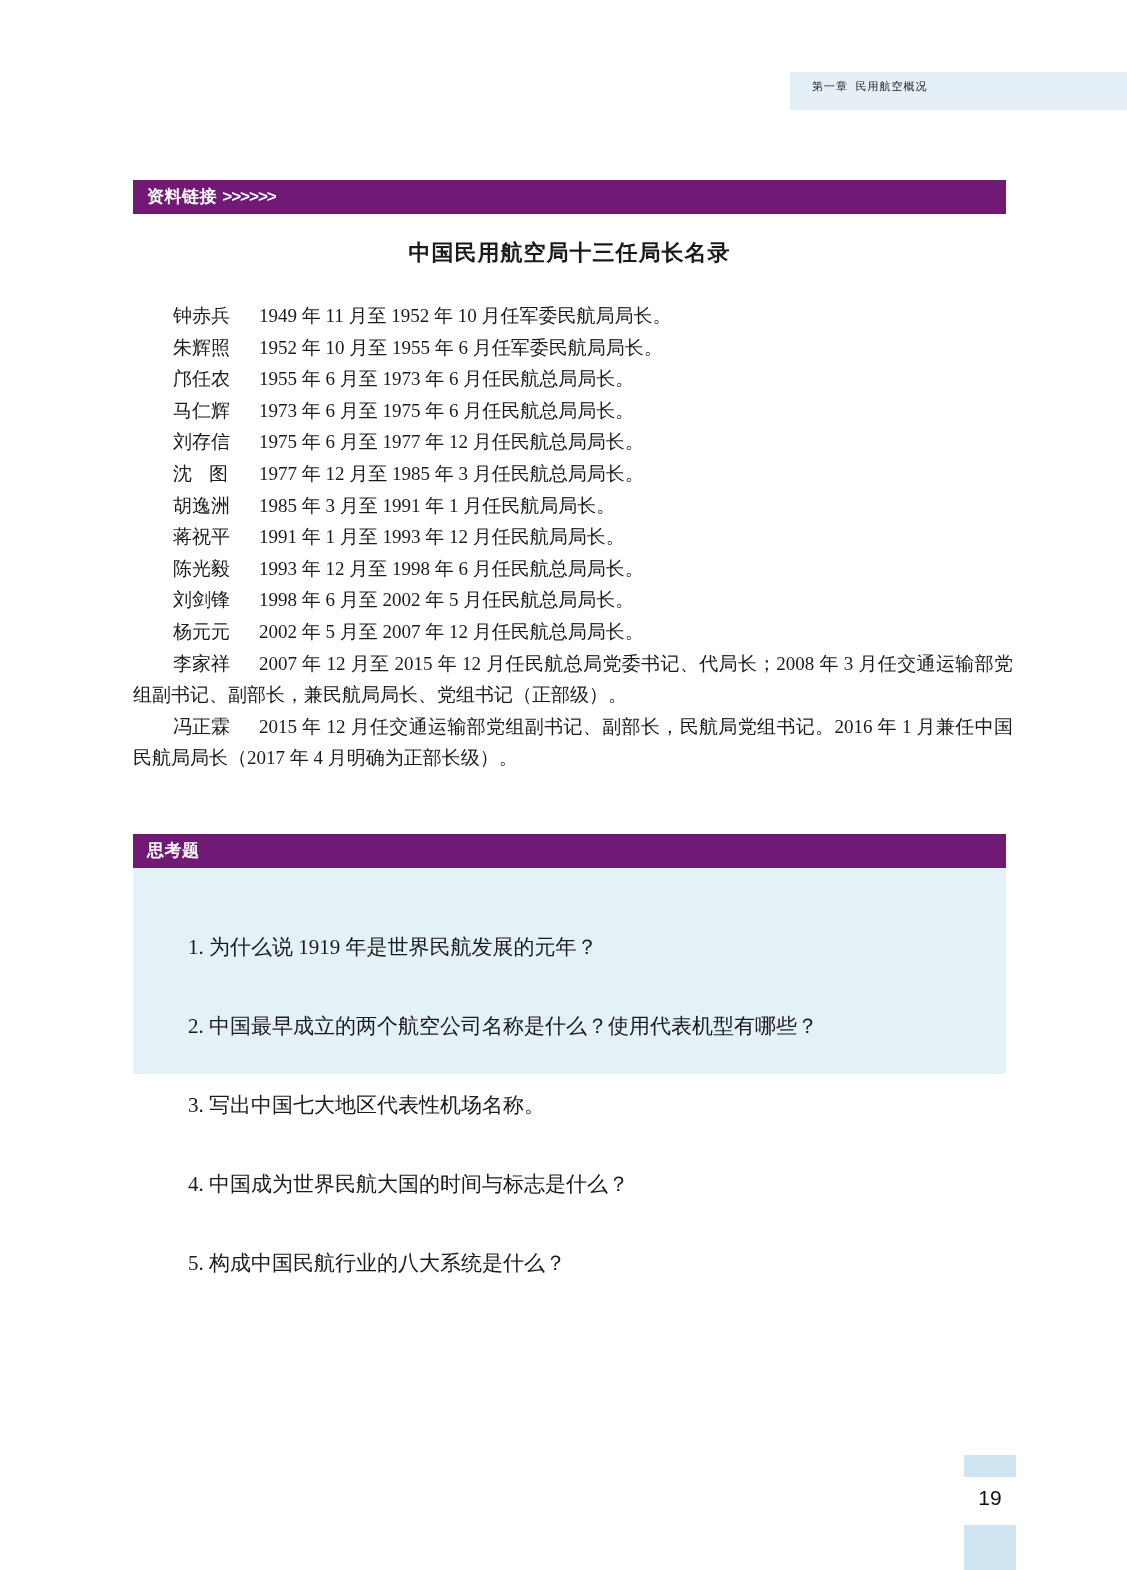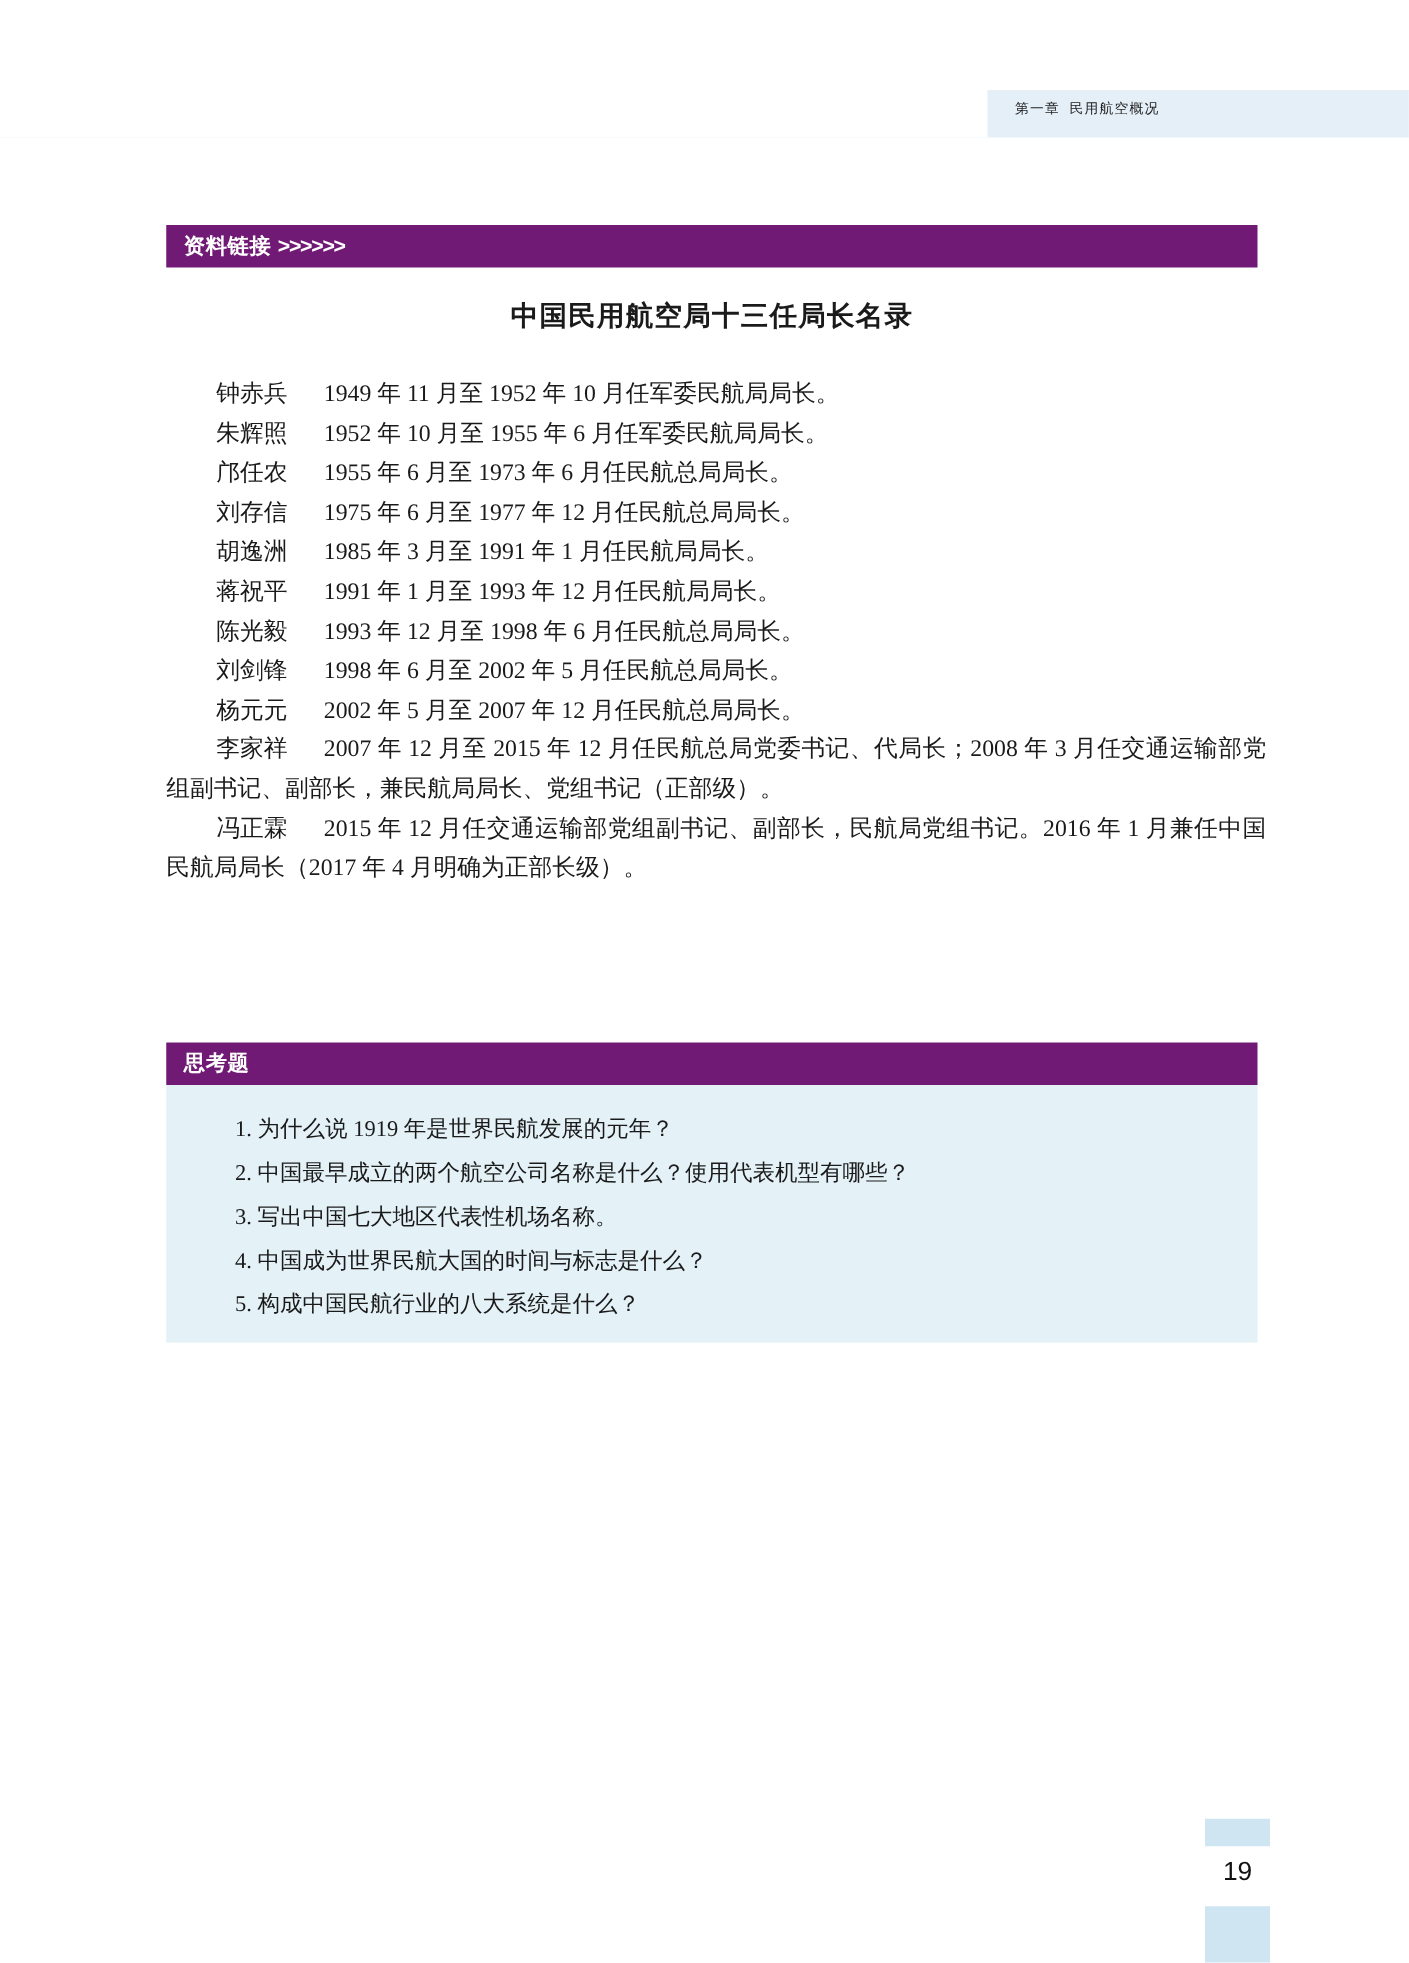--- a/index.html
+++ b/index.html
@@ -142,24 +142,25 @@
     position: absolute;
     top: 868px;
     left: 133px;
     width: 873px;
     height: 206px;
     background: #e4f1f7;
     box-sizing: border-box;
     padding: 18px 0 0 0;
   }
   .q-line {
-    font-size: 18px;
+    font-size: 21px;
     line-height: 35px;
     padding-left: 55px;
     white-space: nowrap;
+    margin-top: 44px;
   }
 
   
   .footer-block-a {
     position: absolute;
     top: 1455px;
     left: 964px;
     width: 52px;
     height: 22px;
     background: #cfe6f2;
@@ -206,21 +207,27 @@
     <div class="roster-line">
       <span class="nm">钟赤兵</span><span>1949 年 11 月至 1952 年 10 月任军委民航局局长。</span>
     </div>
     <div class="roster-line">
       <span class="nm">朱辉照</span><span>1952 年 10 月至 1955 年 6 月任军委民航局局长。</span>
     </div>
     <div class="roster-line">
       <span class="nm">邝任农</span><span>1955 年 6 月至 1973 年 6 月任民航总局局长。</span>
     </div>
     <div class="roster-line">
+      <span class="nm">马仁辉</span><span>1973 年 6 月至 1975 年 6 月任民航总局局长。</span>
+    </div>
+    <div class="roster-line">
       <span class="nm">刘存信</span><span>1975 年 6 月至 1977 年 12 月任民航总局局长。</span>
+    </div>
+    <div class="roster-line">
+      <span class="nm sparse">沈图</span><span>1977 年 12 月至 1985 年 3 月任民航总局局长。</span>
     </div>
     <div class="roster-line">
       <span class="nm">胡逸洲</span><span>1985 年 3 月至 1991 年 1 月任民航局局长。</span>
     </div>
     <div class="roster-line">
       <span class="nm">蒋祝平</span><span>1991 年 1 月至 1993 年 12 月任民航局局长。</span>
     </div>
     <div class="roster-line">
       <span class="nm">陈光毅</span><span>1993 年 12 月至 1998 年 6 月任民航总局局长。</span>
     </div>

